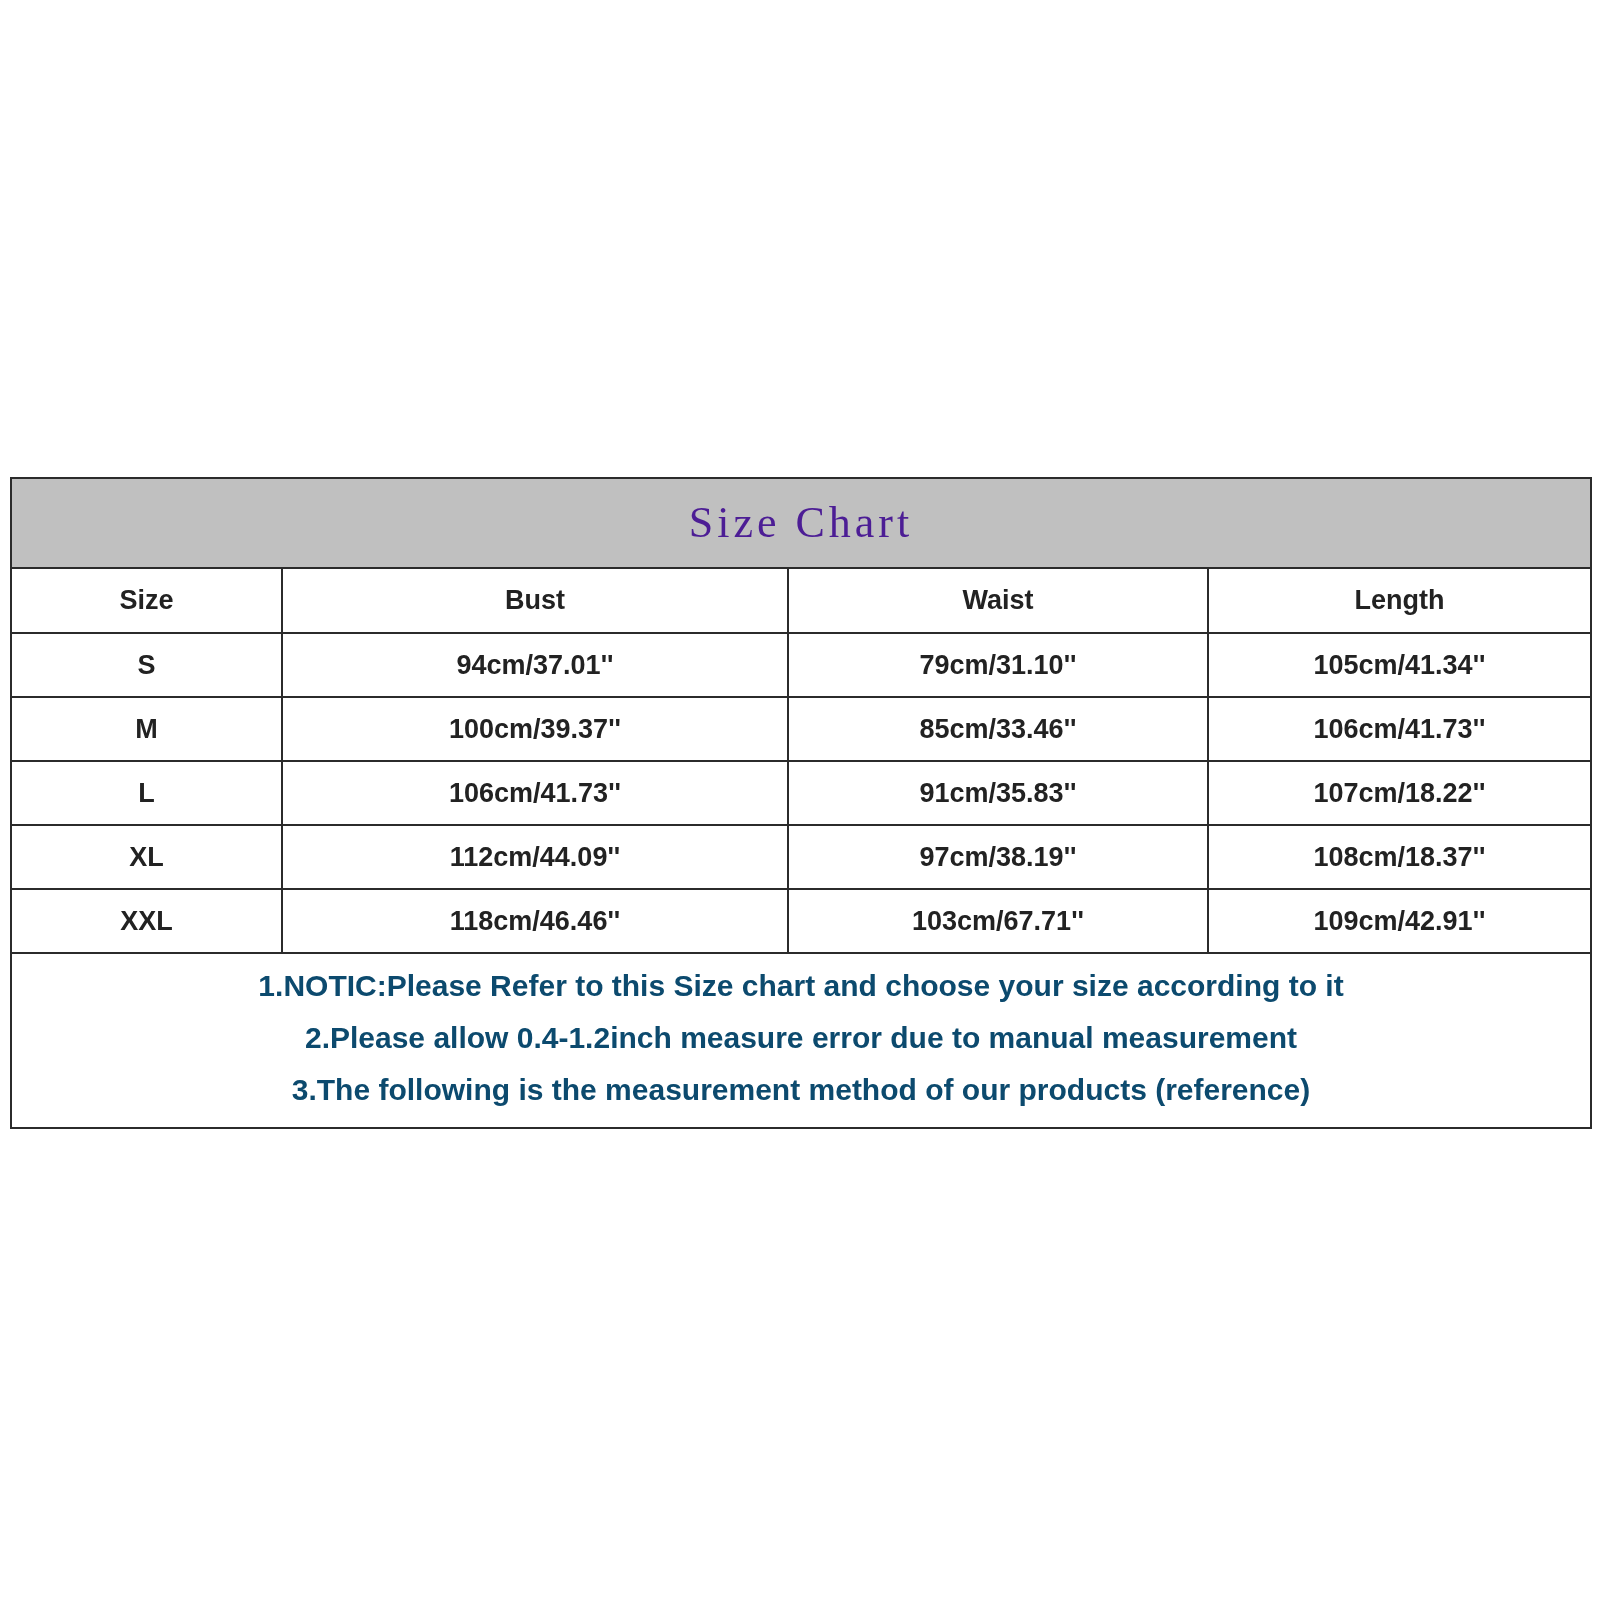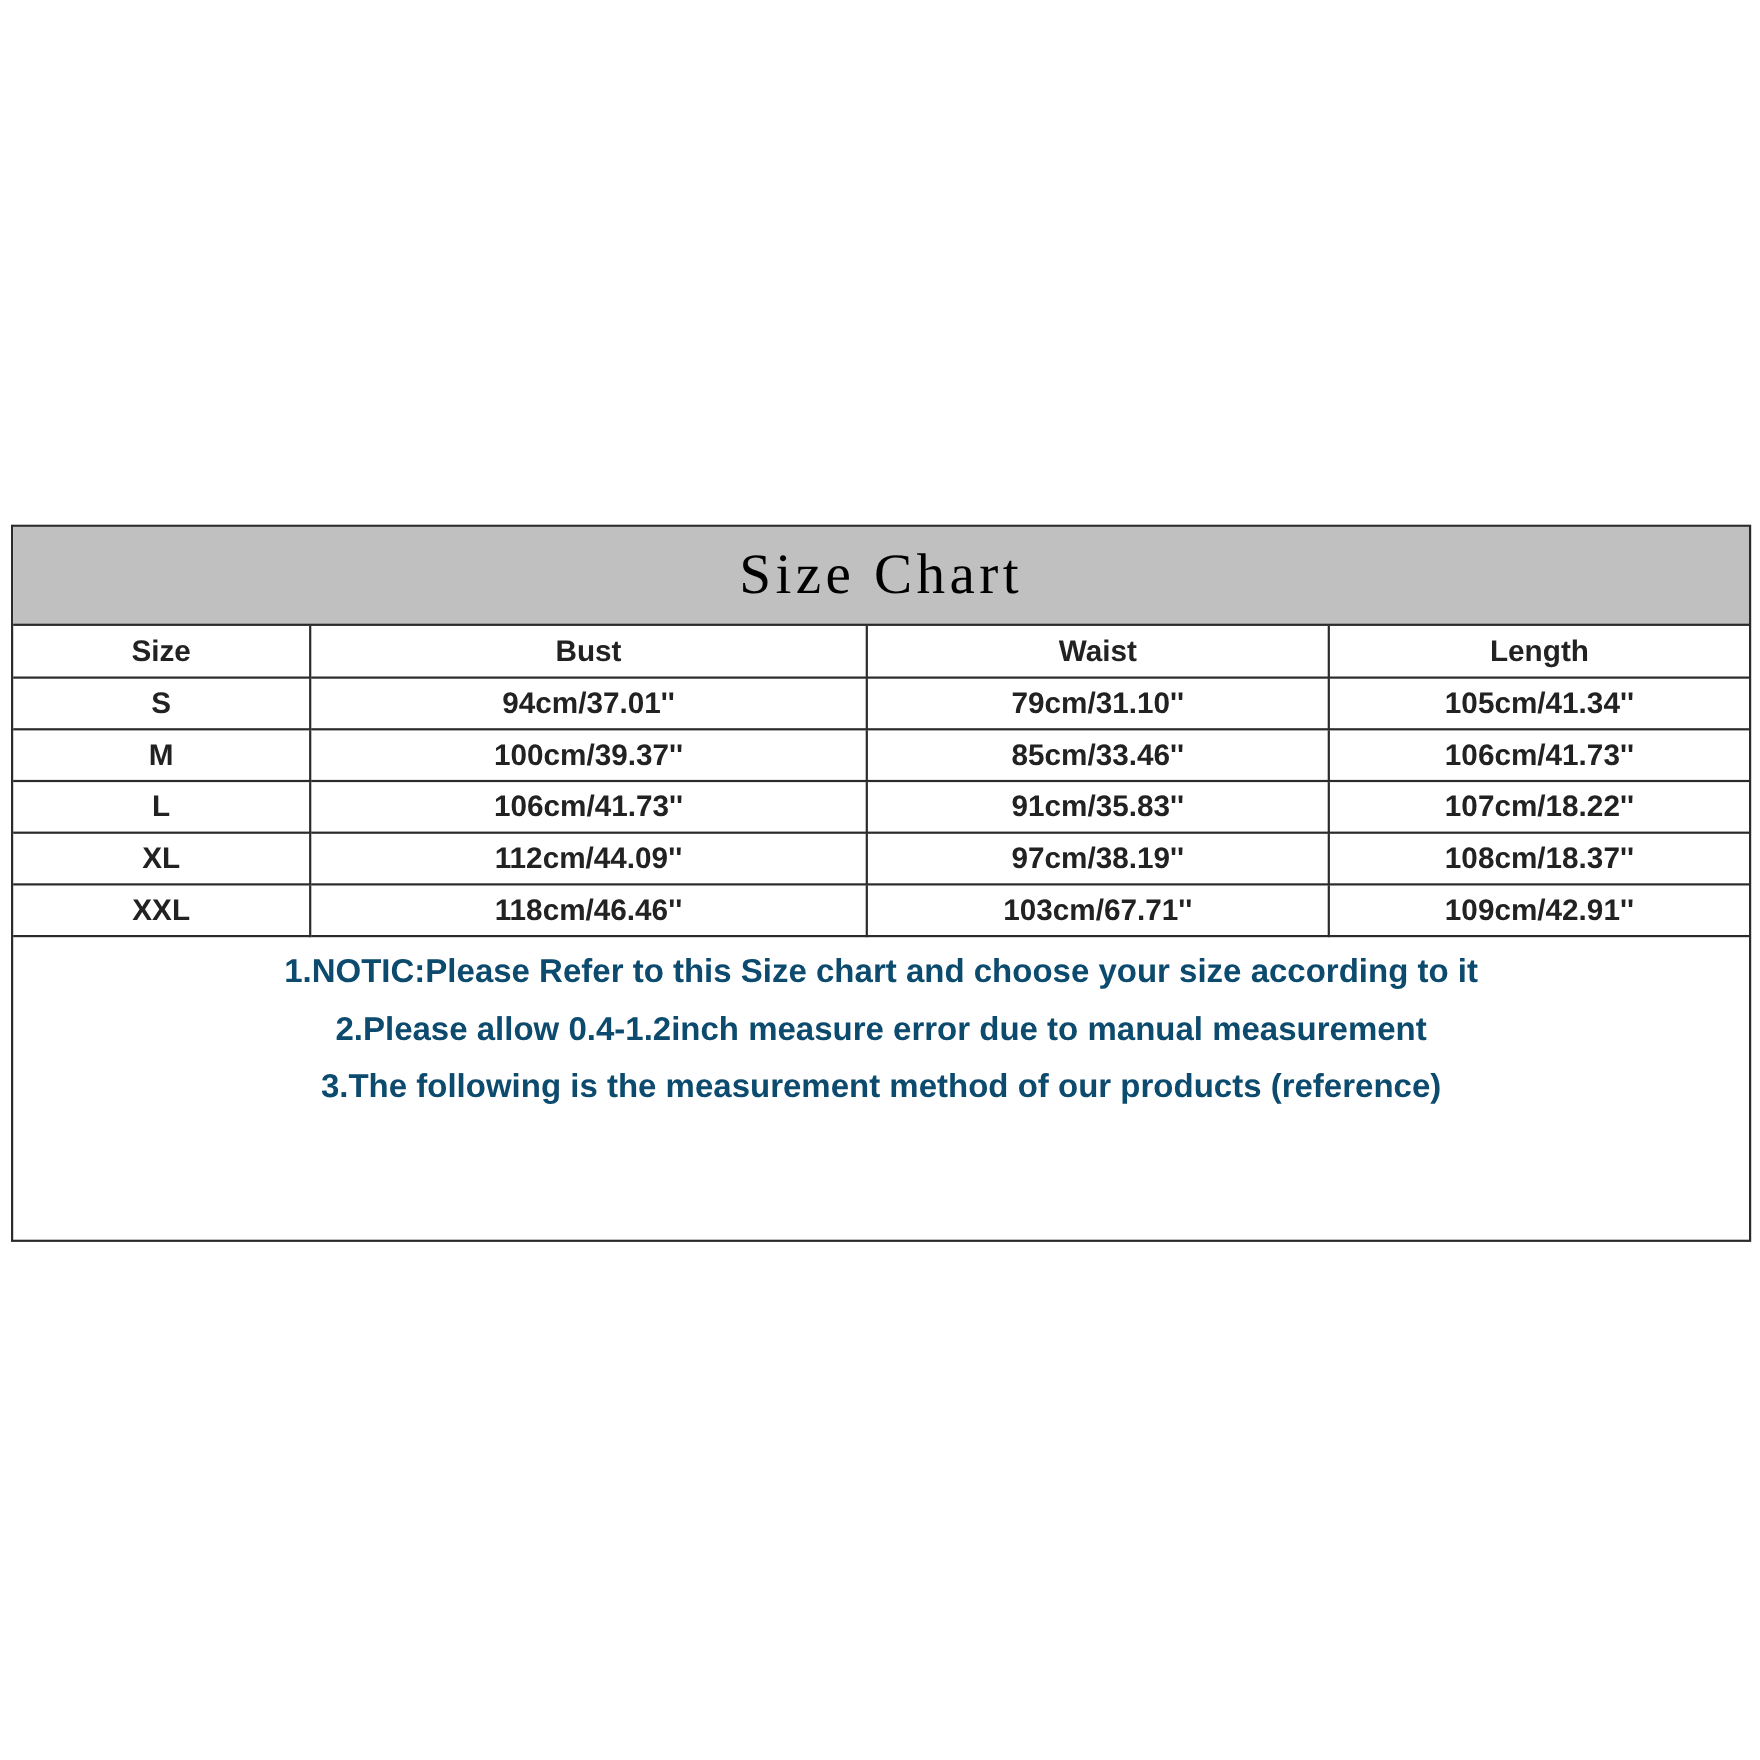--- a/index.html
+++ b/index.html
@@ -7,29 +7,29 @@
   .chart {
     position:absolute; left:10px; top:477px; width:1582px; height:652px;
     border:2px solid #2b2b2b; box-sizing:border-box; background:#fff;
   }
   .title-bar {
     height:90px; background:#c0c0c0; border-bottom:2px solid #2b2b2b;
     display:flex; align-items:center; justify-content:center; box-sizing:border-box;
   }
   .title-bar span {
     font-family:"Liberation Serif", "DejaVu Serif", serif;
-    font-size:52px; color:#000000; letter-spacing:4px; line-height:1;
+    font-size:44px; color:#4c1d95; letter-spacing:4px; line-height:1;
   }
   table { border-collapse:collapse; width:100%; table-layout:fixed; }
   td, th {
     border:2px solid #2b2b2b; text-align:center;
     font-family:"Liberation Sans", "DejaVu Sans", sans-serif;
     font-weight:bold; font-size:27px; color:#222; padding:0;
   }
-  tr { height:47px;border-radius:32px; }
+  tr { height:64px;border-radius:32px; }
   tr:first-child td, tr:first-child th { border-top:none; }
   td:first-child, th:first-child { border-left:none; }
   td:last-child, th:last-child { border-right:none;margin-top:48px; }
   .notes { padding:6px 0 0 0; text-align:center; }
   .notes div {
     font-family:"Liberation Sans", "DejaVu Sans", sans-serif;
     font-weight:bold; font-size:30px; color:#0c4a6e; line-height:52px;
   }
 </style>
 </head>

